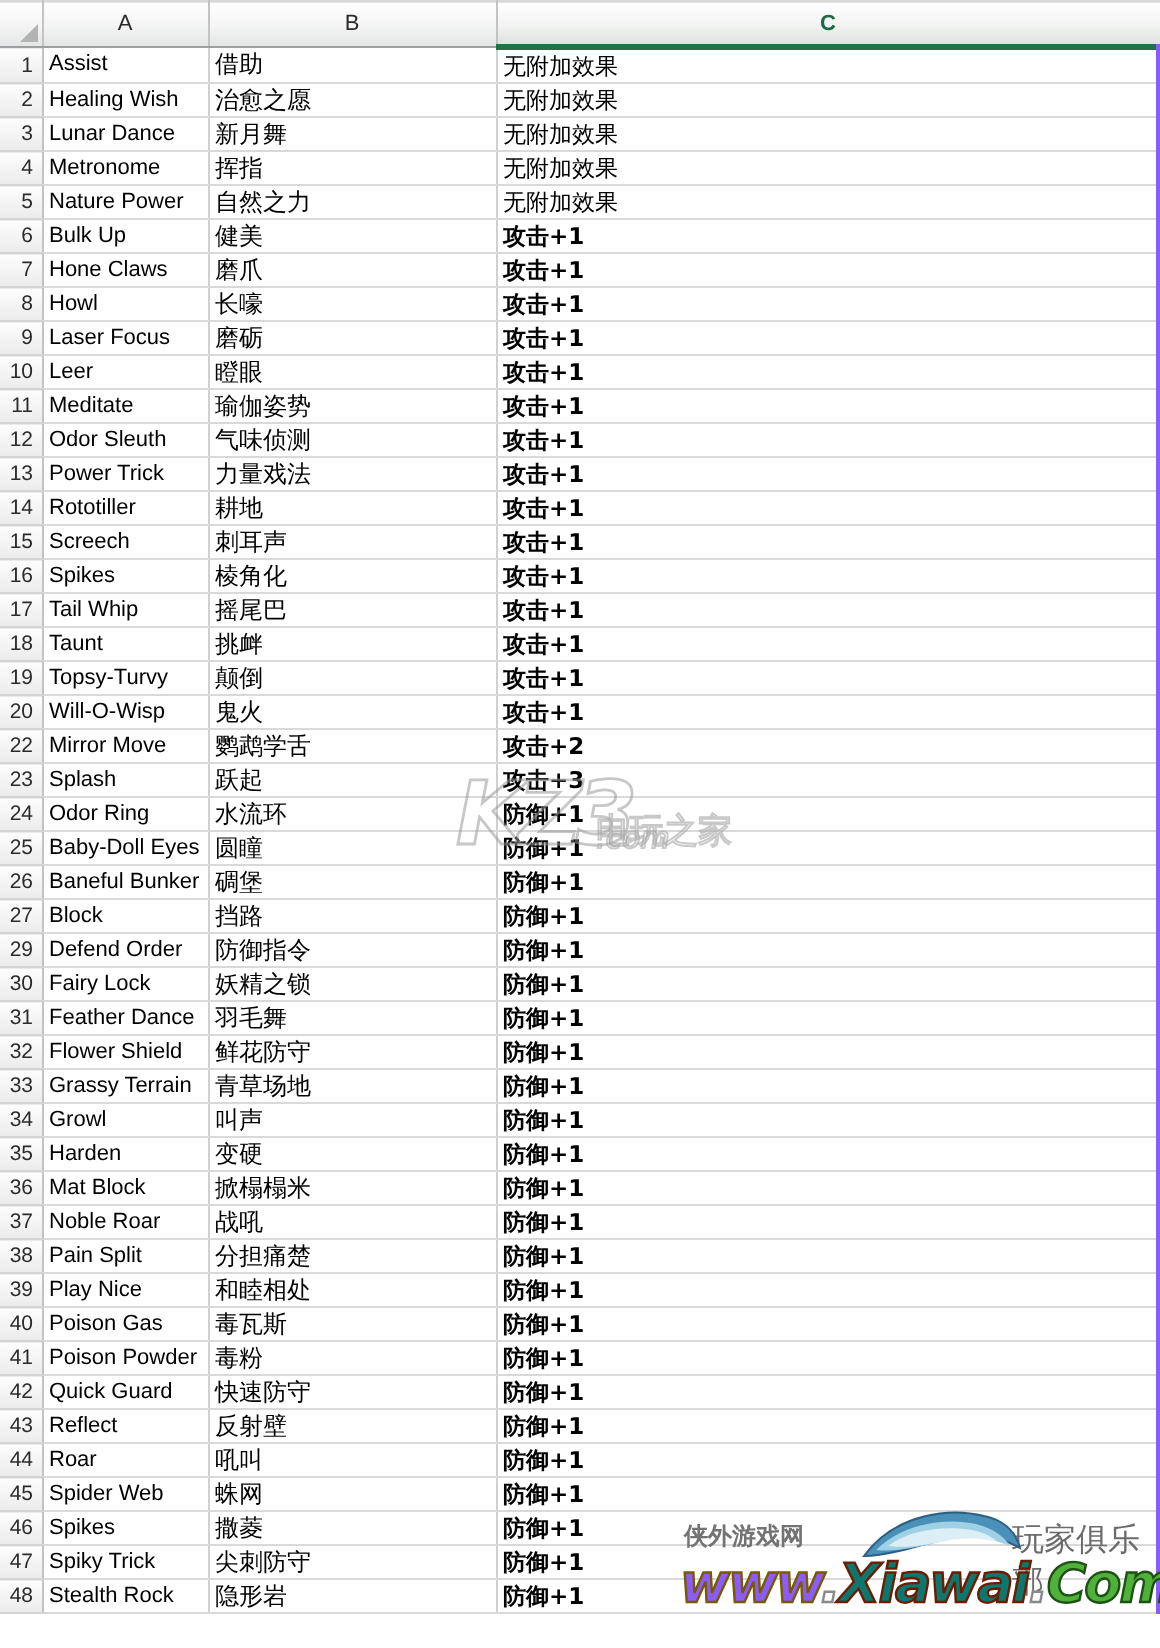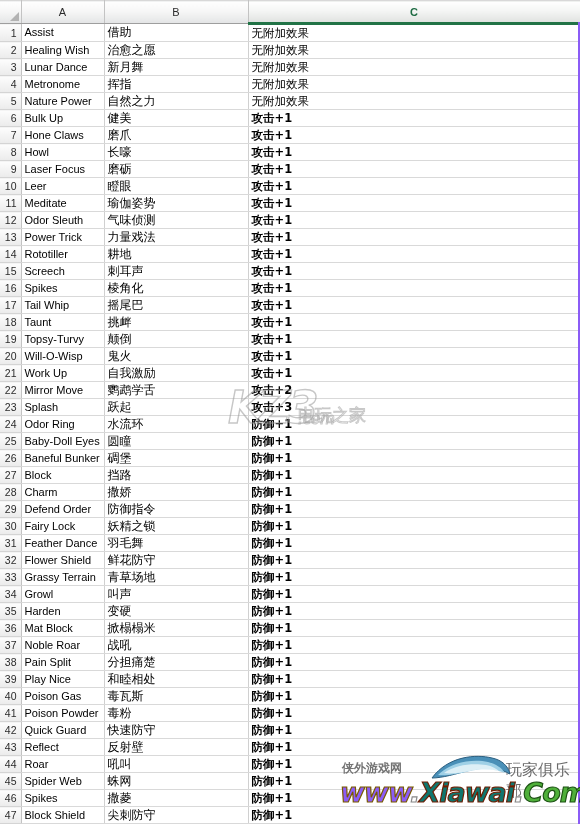--- a/index.html
+++ b/index.html
@@ -350,26 +350,20 @@
           <td class="cell col-b">颠倒</td>
           <td class="cell col-c bold">攻击+1</td>
         </tr>
         <tr class="data-row">
           <td class="rowhead">20</td>
           <td class="cell col-a">Will-O-Wisp</td>
           <td class="cell col-b">鬼火</td>
           <td class="cell col-c bold">攻击+1</td>
         </tr>
         <tr class="data-row">
-          <td class="rowhead">21</td>
-          <td class="cell col-a">Work Up</td>
-          <td class="cell col-b">自我激励</td>
-          <td class="cell col-c bold">攻击+1</td>
-        </tr>
-        <tr class="data-row">
           <td class="rowhead">22</td>
           <td class="cell col-a">Mirror Move</td>
           <td class="cell col-b">鹦鹉学舌</td>
           <td class="cell col-c bold">攻击+2</td>
         </tr>
         <tr class="data-row">
           <td class="rowhead">23</td>
           <td class="cell col-a">Splash</td>
           <td class="cell col-b">跃起</td>
           <td class="cell col-c bold">攻击+3</td>
@@ -392,26 +386,20 @@
           <td class="cell col-b">碉堡</td>
           <td class="cell col-c bold">防御+1</td>
         </tr>
         <tr class="data-row">
           <td class="rowhead">27</td>
           <td class="cell col-a">Block</td>
           <td class="cell col-b">挡路</td>
           <td class="cell col-c bold">防御+1</td>
         </tr>
         <tr class="data-row">
-          <td class="rowhead">28</td>
-          <td class="cell col-a">Charm</td>
-          <td class="cell col-b">撒娇</td>
-          <td class="cell col-c bold">防御+1</td>
-        </tr>
-        <tr class="data-row">
           <td class="rowhead">29</td>
           <td class="cell col-a">Defend Order</td>
           <td class="cell col-b">防御指令</td>
           <td class="cell col-c bold">防御+1</td>
         </tr>
         <tr class="data-row">
           <td class="rowhead">30</td>
           <td class="cell col-a">Fairy Lock</td>
           <td class="cell col-b">妖精之锁</td>
           <td class="cell col-c bold">防御+1</td>
@@ -507,21 +495,21 @@
           <td class="cell col-c bold">防御+1</td>
         </tr>
         <tr class="data-row">
           <td class="rowhead">46</td>
           <td class="cell col-a">Spikes</td>
           <td class="cell col-b">撒菱</td>
           <td class="cell col-c bold">防御+1</td>
         </tr>
         <tr class="data-row">
           <td class="rowhead">47</td>
-          <td class="cell col-a">Block Shield</td>
+          <td class="cell col-a">Spiky Trick</td>
           <td class="cell col-b">尖刺防守</td>
           <td class="cell col-c bold">防御+1</td>
         </tr>
         <tr class="data-row">
           <td class="rowhead">48</td>
           <td class="cell col-a">Stealth Rock</td>
           <td class="cell col-b">隐形岩</td>
           <td class="cell col-c bold">防御+1</td>
         </tr>
       </tbody>

